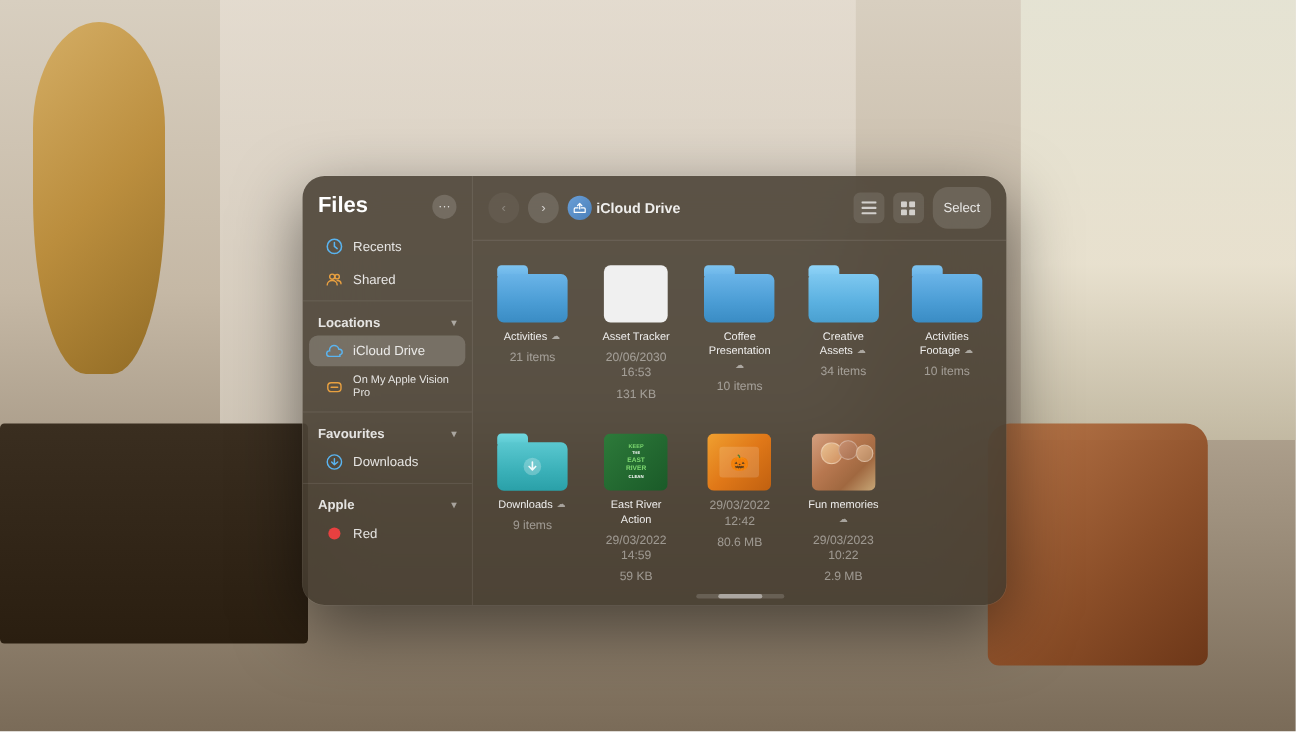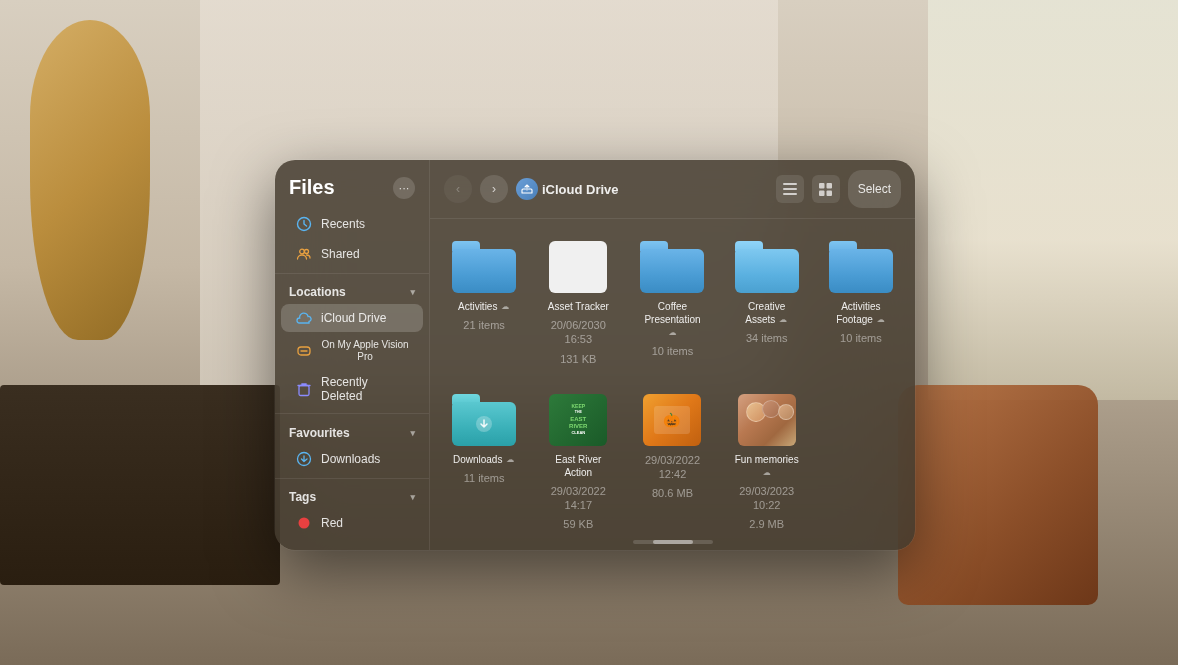--- a/index.html
+++ b/index.html
@@ -511,32 +511,23 @@
       <span>iCloud Drive</span>
     </div>
 
     <div class="sidebar-item">
       <span class="icon">
         <svg width="16" height="14" viewBox="0 0 16 14" fill="none">
           <rect x="2" y="3" width="12" height="8" rx="3" stroke="#e8a040" stroke-width="1.3"></rect>
           <path d="M5 7h6" stroke="#e8a040" stroke-width="1.3" stroke-linecap="round"></path>
         </svg>
       </span>
-      <span style="font-size:10px;line-height:1.2;text-align:center;">On My Apple Vision Pro</span>
-    </div>
-
-    <div class="sidebar-item">
-      <span class="icon">
-        <svg width="14" height="15" viewBox="0 0 14 15" fill="none">
-          <rect x="2" y="3.5" width="10" height="10" rx="1.5" stroke="#8b8bff" stroke-width="1.3"></rect>
-          <path d="M1 3.5h12M5 3.5V2h4v1.5" stroke="#8b8bff" stroke-width="1.3" stroke-linecap="round"></path>
-        </svg>
-      </span>
-      <span>Recently Deleted</span>
-    </div>
+      <span style="font-size:10px;line-height:1.2;">On My Apple Vision Pro</span>
+    </div>
+
 
     <div class="sidebar-divider"></div>
 
     <div class="sidebar-section-header">
       <span>Favourites</span>
       <span class="chevron">▾</span>
     </div>
 
     <div class="sidebar-item">
       <span class="icon">
@@ -544,21 +535,21 @@
           <circle cx="8" cy="8" r="6.5" stroke="#5ab4f0" stroke-width="1.3"></circle>
           <path d="M8 5v5M5.5 8l2.5 2.5L11 8" stroke="#5ab4f0" stroke-width="1.3" stroke-linecap="round" stroke-linejoin="round"></path>
         </svg>
       </span>
       <span>Downloads</span>
     </div>
 
     <div class="sidebar-divider"></div>
 
     <div class="sidebar-section-header">
-      <span>Tags</span>
+      <span>Apple</span>
       <span class="chevron">▾</span>
     </div>
 
     <div class="sidebar-item">
       <span class="icon">
         <svg width="12" height="12" viewBox="0 0 12 12">
           <circle cx="6" cy="6" r="5.5" fill="#e84040"></circle>
         </svg>
       </span>
       <span>Red</span>
@@ -718,37 +709,37 @@
                 <svg width="20" height="20" viewBox="0 0 20 20" fill="none">
                   <circle cx="10" cy="10" r="8" fill="rgba(255,255,255,0.25)"></circle>
                   <path d="M10 6v7M7 10l3 3 3-3" stroke="rgba(255,255,255,0.9)" stroke-width="1.5" stroke-linecap="round" stroke-linejoin="round"></path>
                 </svg>
               </div>
             </div>
           </div>
           <div class="file-name">
             <span>Downloads</span> <span class="icloud-badge">☁</span>
           </div>
-          <div class="file-meta">11 items</div>
+          <div class="file-meta">9 items</div>
         </div>
 
         <div class="file-item">
           <div class="file-icon-wrapper">
             <div class="file-thumb" style="width:58px;height:52px;border-radius:6px;overflow:hidden;background:#1a5a28;">
               <div class="green-poster" style="width:100%;height:100%;display:flex;flex-direction:column;align-items:center;justify-content:center;padding:4px;gap:1px;">
                 <div style="color:#7dd870;font-size:5px;font-weight:900;text-align:center;line-height:1.1;">KEEP</div>
                 <div style="color:#ffffff;font-size:3.5px;font-weight:700;text-align:center;line-height:1.1;">THE</div>
                 <div style="color:#7dd870;font-size:6px;font-weight:900;text-align:center;line-height:1.1;">EAST</div>
                 <div style="color:#7dd870;font-size:6px;font-weight:900;text-align:center;line-height:1.1;">RIVER</div>
                 <div style="color:#ffffff;font-size:4px;font-weight:700;text-align:center;line-height:1.1;">CLEAN</div>
               </div>
             </div>
           </div>
           <div class="file-name">East River Action</div>
-          <div class="file-meta">29/03/2022 14:17</div>
+          <div class="file-meta">29/03/2022 14:59</div>
           <div class="file-meta">59 KB</div>
         </div>
 
         <div class="file-item">
           <div class="file-icon-wrapper">
             <div class="file-thumb" style="width:58px;height:52px;border-radius:6px;overflow:hidden;">
               <div style="width:100%;height:100%;background:linear-gradient(135deg,#f0a030 0%,#e07818 50%,#c06010 100%);display:flex;align-items:center;justify-content:center;">
                 <div style="width:36px;height:28px;border-radius:3px;background:rgba(255,255,255,0.15);display:flex;align-items:center;justify-content:center;">
                   <div style="color:rgba(255,200,100,0.8);font-size:14px;">🎃</div>
                 </div>

